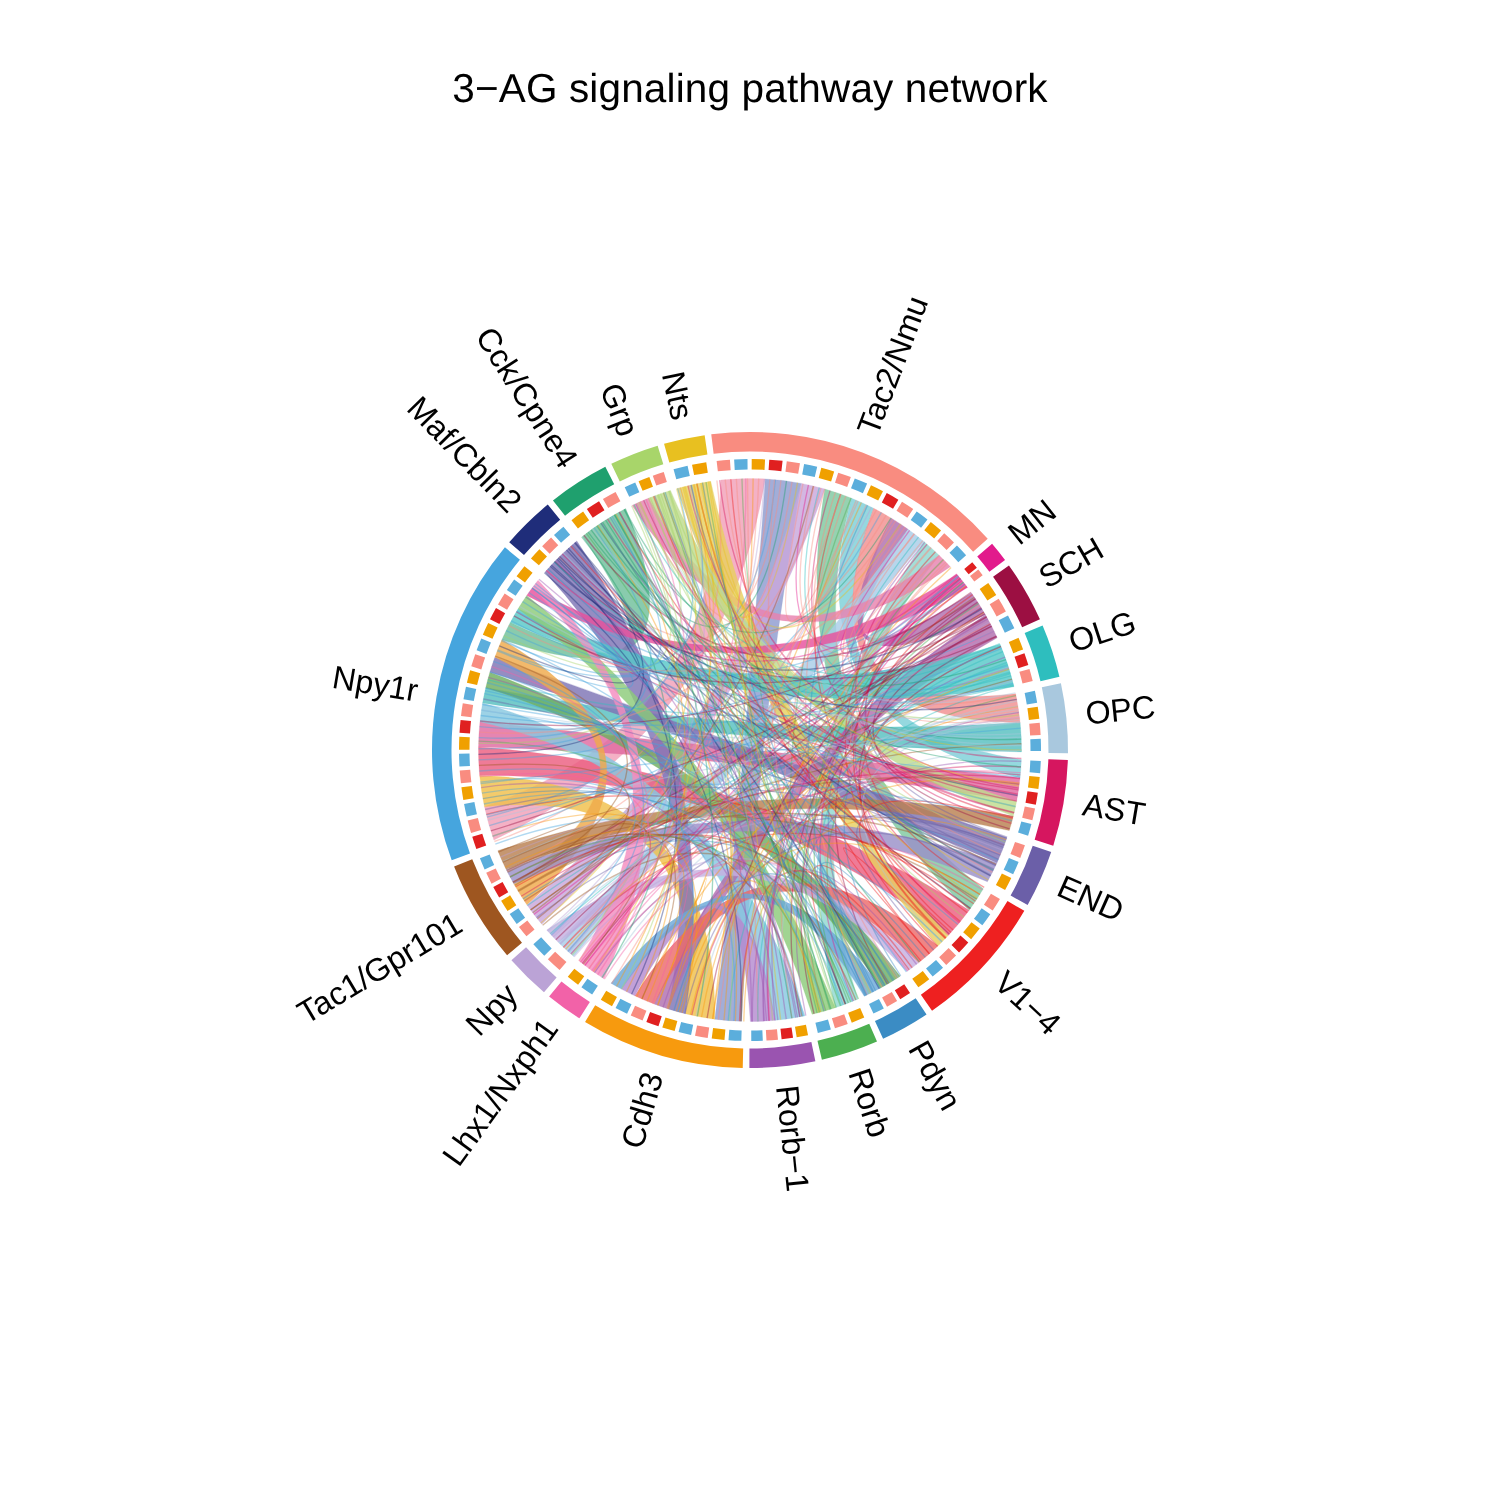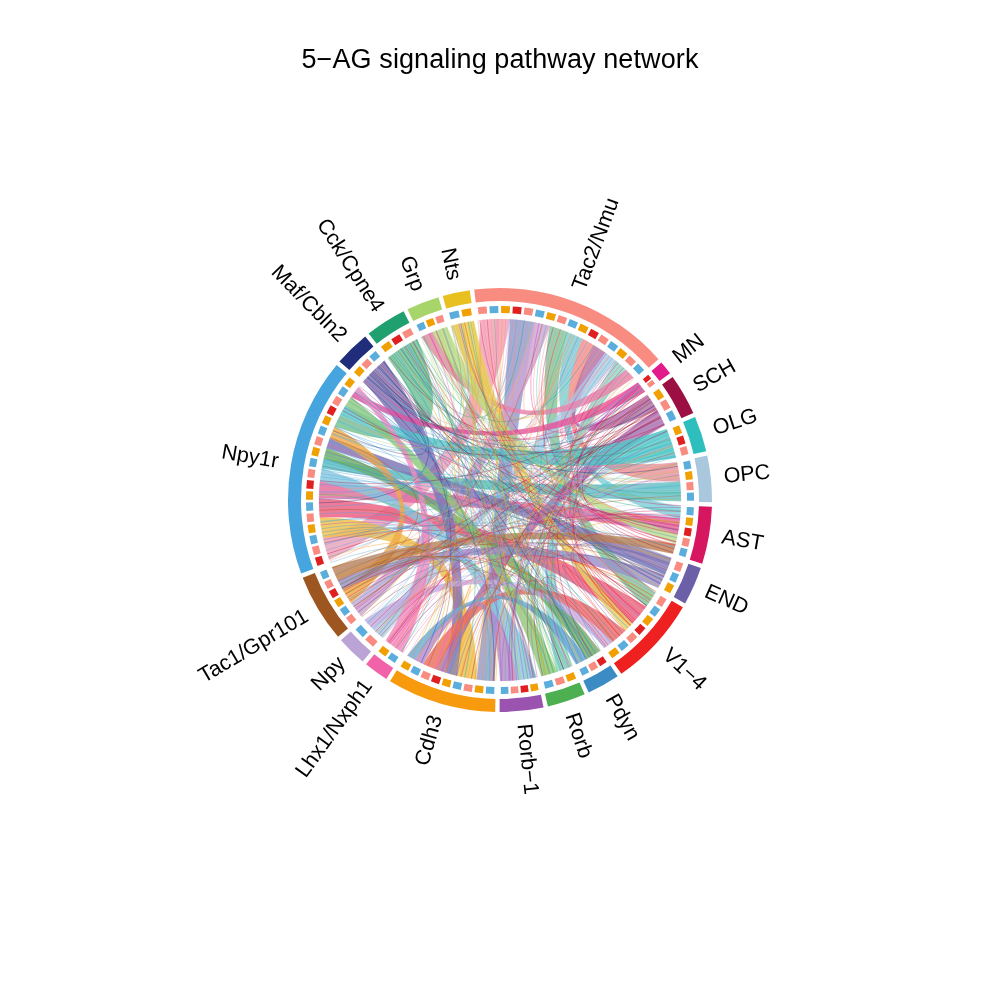--- a/index.html
+++ b/index.html
@@ -33,21 +33,21 @@
     font-size: 21.5px;
     fill: #000000;
     dominant-baseline: middle;
   }
 </style>
 </head>
 <body>
 
 <div id="stage">
 
-  <div id="chart-title">5−AG signaling pathway network</div>
+  <div id="chart-title">3−AG signaling pathway network</div>
 
   <svg id="chord-svg" width="1000" height="1000" viewBox="0 0 1000 1000">
     <g id="ribbons-layer">
         <path d="M480.5483648955905,320.0482456552176 A181,181 0 0 1 510.13357093989987,319.28389463026264 Q482.33338226492447,486.72959238672615 329.26081328668624,560.0760361581569 A181,181 0 0 1 322.9833284493243,537.7637126501115 Q478.3884862679406,484.3593154135862 480.5483648955905,320.0482456552176 Z" fill="#F2A0B8" fill-opacity="0.82" stroke="#F2A0B8" stroke-width="0.3" stroke-opacity="0.5"></path>
         <path d="M510.13357093989987,319.28389463026264 A181,181 0 0 1 534.1737207218484,322.2553606658555 Q503.1482639566251,500.34871699982955 494.44686070201624,680.9147938780496 A181,181 0 0 1 476.56605417872845,679.4766006565917 Q498.53695876304914,499.86365448155397 510.13357093989987,319.28389463026264 Z" fill="#8D9BD0" fill-opacity="0.82" stroke="#8D9BD0" stroke-width="0.3" stroke-opacity="0.5"></path>
         <path d="M534.1737207218484,322.2553606658555 A181,181 0 0 1 549.8866641840582,326.01057291724015 Q490.2156084001845,493.6352155171637 361.16432127216456,616.1277499660665 A181,181 0 0 1 351.23800440201524,603.1061039206951 Q487.395289763625,491.78976110452055 534.1737207218484,322.2553606658555 Z" fill="#C9A7DC" fill-opacity="0.82" stroke="#C9A7DC" stroke-width="0.3" stroke-opacity="0.5"></path>
         <path d="M549.8866641840582,326.01057291724015 A181,181 0 0 1 567.707496547643,332.1408479967479 Q524.5577475311909,491.7167819005067 655.5447537359104,592.5571692805856 A181,181 0 0 1 646.1273130697725,606.8073423272422 Q521.5615374979213,492.60997067689306 549.8866641840582,326.01057291724015 Z" fill="#7FC8A0" fill-opacity="0.82" stroke="#7FC8A0" stroke-width="0.3" stroke-opacity="0.5"></path>
         <path d="M567.707496547643,332.1408479967479 A181,181 0 0 1 582.405397081719,338.84681035795717 Q528.9621157606714,482.97792925328616 680.8865643789302,506.40709194464415 A181,181 0 0 1 680.06076656308,518.4152204634102 Q527.2545089421795,483.56116753061735 567.707496547643,332.1408479967479 Z" fill="#7ED0D8" fill-opacity="0.82" stroke="#7ED0D8" stroke-width="0.3" stroke-opacity="0.5"></path>
         <path d="M582.405397081719,338.84681035795717 A181,181 0 0 1 594.1569713856511,345.41842043929785 Q529.8366602974661,478.8776125958153 677.0853949549495,462.559875886296 A181,181 0 0 1 680.0836185669742,481.80960902496736 Q528.8737917213563,480.2722061321217 582.405397081719,338.84681035795717 Z" fill="#F29090" fill-opacity="0.82" stroke="#F29090" stroke-width="0.3" stroke-opacity="0.5"></path>
         <path d="M594.1569713856511,345.41842043929785 A181,181 0 0 1 605.3875207188161,352.84541979013665 Q527.8391981867481,472.3039982300138 647.6960991607132,395.37274593726164 A181,181 0 0 1 656.9563383384287,409.8572917236636 Q527.6224640696488,473.0803283379258 594.1569713856511,345.41842043929785 Z" fill="#B06FAF" fill-opacity="0.82" stroke="#B06FAF" stroke-width="0.3" stroke-opacity="0.5"></path>

